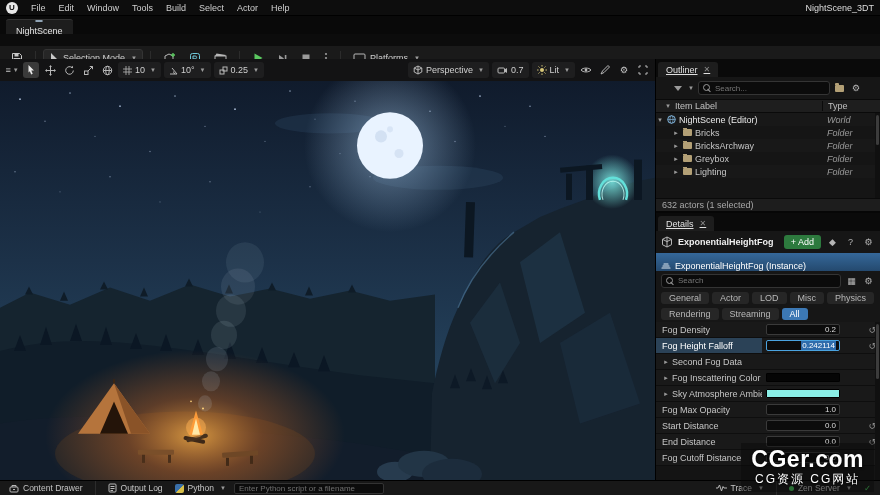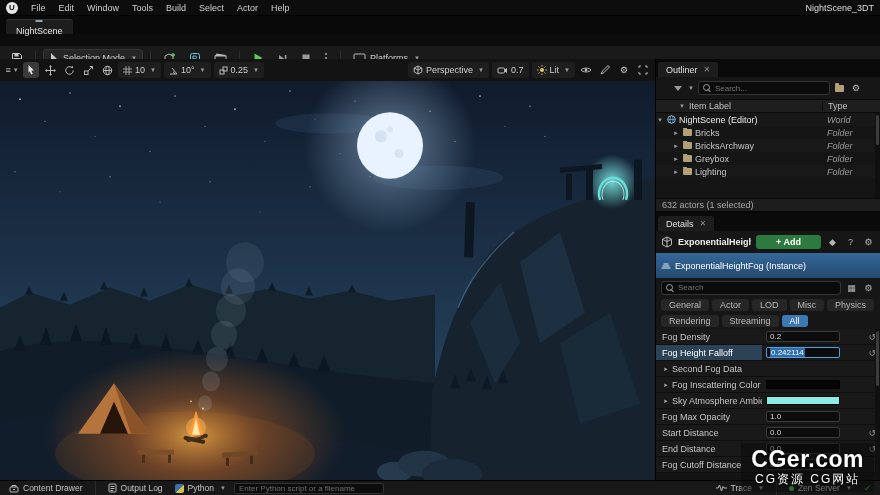--- a/index.html
+++ b/index.html
@@ -32,67 +32,67 @@
   .vp-toolbar{position:absolute;top:0;left:0;right:0;height:22px;z-index:3;display:flex;align-items:center;gap:3px;padding:0 4px;background:rgba(20,20,20,.92);}
   .vpd{background:rgba(32,32,32,.9);border-radius:3px;height:16px;display:flex;align-items:center;gap:3px;padding:0 5px;color:#cfcfcf;}
   .vpicon{width:16px;height:16px;display:flex;align-items:center;justify-content:center;border-radius:3px;color:#c6c6c6;}
   .vpicon.active{background:#3a3a3a;}
   .scene-wrap{position:absolute;top:22px;left:0;right:0;bottom:0;}
   .scene-wrap svg{width:100%;height:100%;display:block;}
 
   
   .right{width:225px;display:flex;flex-direction:column;background:#121212;border-left:1px solid #000;}
   .panel-tabs{height:18px;background:#0a0a0a;display:flex;align-items:flex-end;padding-left:2px;gap:2px;}
-  .ptab{background:#1d1d1d;height:15px;display:flex;align-items:center;gap:6px;padding:0 8px;color:#e0e0e0;border-radius:3px 3px 0 0;}
+  .ptab{background:#1d1d1d;height:15px;display:flex;align-items:center;gap:6px;padding:0 8px;color:#e0e0e0;border-radius:3px 3px 0 0;text-decoration:underline;}
   .ptab .x{color:#8a8a8a;font-size:8px;}
 
   
   .outliner{height:136px;display:flex;flex-direction:column;background:#151515;border-bottom:2px solid #060606;}
   .ol-toolbar{height:22px;display:flex;align-items:center;gap:4px;padding:0 18px;background:#161616;}
   .searchbox{flex:1;height:14px;background:#0b0b0b;border:1px solid #343434;border-radius:3px;display:flex;align-items:center;gap:4px;padding:0 4px;}
   .searchbox input{flex:1;background:transparent;border:none;outline:none;color:#bbb;font-size:8px;min-width:10px;}
   .searchbox input::placeholder{color:#777;}
   .icon-search{width:8px;height:8px;position:relative;display:inline-block;flex:none;}
   .icon-search::before{content:"";position:absolute;width:5px;height:5px;border:1px solid #9a9a9a;border-radius:50%;left:0;top:0;}
   .icon-search::after{content:"";position:absolute;width:4px;height:1px;background:#9a9a9a;transform:rotate(45deg);left:4px;top:6px;}
   .funnel{width:0;height:0;border-left:4px solid transparent;border-right:4px solid transparent;border-top:5px solid #9a9a9a;}
   .ol-header{height:14px;display:flex;align-items:center;background:#1e1e1e;border-top:1px solid #0a0a0a;border-bottom:1px solid #0a0a0a;color:#c0c0c0;}
-  .ol-col-label{flex:1;padding-left:22px;display:flex;gap:3px;align-items:center;}
+  .ol-col-label{flex:1;padding-left:8px;display:flex;gap:3px;align-items:center;}
   .ol-col-type{width:58px;border-left:1px solid #0a0a0a;padding-left:5px;}
   .ol-rows{flex:1;overflow:hidden;position:relative;}
   .ol-row{height:13px;display:flex;align-items:center;color:#c6c6c6;}
   .ol-row:nth-child(odd){background:#181818;}
   .ol-row .lbl{flex:1;display:flex;align-items:center;gap:3px;overflow:hidden;white-space:nowrap;}
   .ol-row .typ{width:58px;color:#9a9a9a;padding-left:5px;font-style:italic;}
   .exp{color:#9a9a9a;font-size:7px;width:8px;text-align:center;flex:none;}
   .icon-folder{width:9px;height:7px;background:#b3a076;border-radius:1px;position:relative;display:inline-block;flex:none;}
   .icon-folder::before{content:"";position:absolute;top:-2px;left:0;width:4px;height:2px;background:#b3a076;border-radius:1px 1px 0 0;}
   .ol-footer{height:13px;background:#1d1d1d;border-top:1px solid #0a0a0a;display:flex;align-items:center;padding-left:6px;color:#a8a8a8;}
   .vscroll{position:absolute;right:0;top:0;bottom:0;width:5px;background:#101010;}
   .vscroll .thumb{position:absolute;top:2px;left:1px;width:3px;height:30px;background:#3c3c3c;border-radius:2px;}
 
   
   .details{flex:1;display:flex;flex-direction:column;background:#151515;position:relative;overflow:hidden;}
   .dt-header{height:22px;display:flex;align-items:center;gap:5px;padding:0 5px;background:#161616;}
   .dt-name{font-weight:bold;color:#efefef;font-size:9px;flex:1;overflow:hidden;white-space:nowrap;}
-  .add-btn{background:#2d7a3e;color:#fff;border-radius:3px;height:14px;display:flex;align-items:center;padding:0 20px;gap:2px;font-weight:bold;}
+  .add-btn{background:#2d7a3e;color:#fff;border-radius:3px;height:14px;display:flex;align-items:center;padding:0 7px;gap:2px;font-weight:normal;}
   .hicon{width:13px;height:13px;display:flex;align-items:center;justify-content:center;color:#b5b5b5;}
-  .inst-row{height:25px;display:flex;align-items:center;gap:4px;padding:0 5px;background:linear-gradient(180deg,#35689a,#24496e);color:#fff;}
+  .inst-row{height:18px;display:flex;align-items:flex-end;gap:4px;padding:0 5px;background:linear-gradient(180deg,#35689a,#24496e);color:#fff;}
   .comp-row{height:15px;display:flex;align-items:center;gap:4px;padding:0 5px 0 16px;background:#1a1a1a;border-top:1px solid #0d0d0d;border-bottom:1px solid #0d0d0d;}
   .cpp-link{margin-left:auto;color:#9cc3ef;}
   .dt-search{height:19px;display:flex;align-items:center;gap:4px;padding:0 5px;background:#161616;}
   .cat-tabs{display:flex;gap:3px;padding:2px 5px;background:#161616;}
   .pill{background:#262626;border-radius:3px;padding:1px 8px;color:#b8b8b8;}
   .pill.active{background:#3c78b4;color:#fff;}
   .props{flex:1;position:relative;background:#141414;}
   .prop-row{height:16px;display:flex;align-items:center;border-bottom:1px solid #0e0e0e;background:#191919;}
   .prop-label{width:106px;display:flex;align-items:center;gap:2px;padding-left:6px;color:#c6c6c6;overflow:hidden;white-space:nowrap;flex:none;height:100%;}
   .prop-label.editing-lbl{background:#2b4257;color:#fff;}
   .prop-value{flex:1;display:flex;align-items:center;gap:3px;padding-left:4px;height:100%;}
-  .num-box{width:74px;height:11px;background:#0c0c0c;border:1px solid #3a3a3a;border-radius:2px;display:flex;align-items:center;padding:0 3px;color:#ddd;font-size:8px;}
+  .num-box{width:74px;height:11px;background:#0c0c0c;border:1px solid #3a3a3a;border-radius:2px;display:flex;align-items:center;padding:0 3px;color:#ddd;font-size:8px;justify-content:flex-end;}
   .num-box.editing{border-color:#4aa3e0;}
   .num-box.editing .sel{background:#2f6cab;color:#fff;padding:0 1px;}
   .swatch{width:74px;height:9px;border:1px solid #000;border-radius:1px;}
   .reset{color:#8f8f8f;font-size:9px;margin-left:auto;margin-right:4px;}
   .reset.hide{visibility:hidden;}
 
   
   .status-bar{position:absolute;left:0;right:0;bottom:0;height:15px;background:#181818;border-top:1px solid #000;display:flex;align-items:center;padding:0 5px;gap:4px;font-size:8.5px;}
   .sbtn{display:flex;align-items:center;gap:4px;color:#c6c6c6;padding:0 4px;height:13px;border-radius:2px;}
   .py-input{width:150px;height:11px;background:#0c0c0c;border:1px solid #333;border-radius:2px;color:#999;font-size:8px;padding:0 4px;outline:none;}

